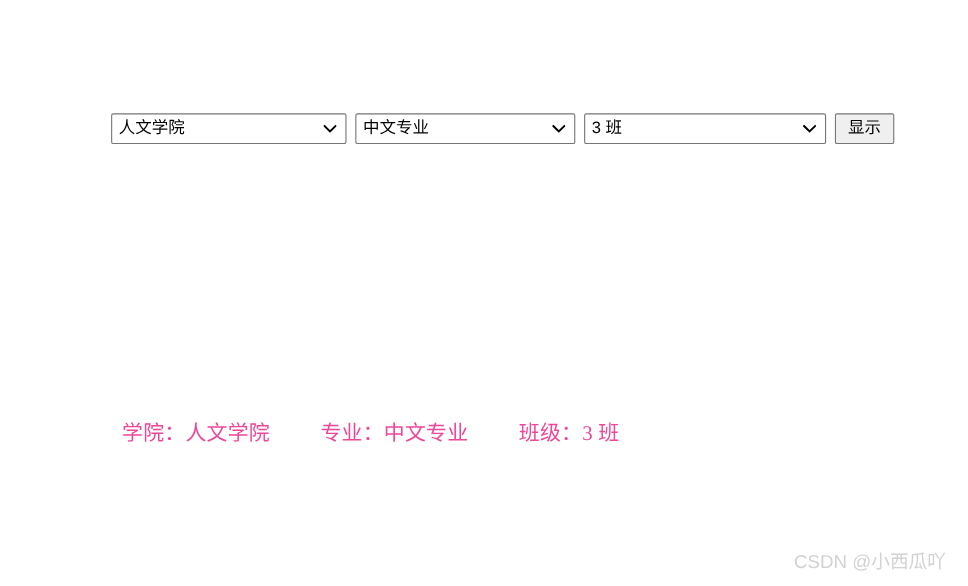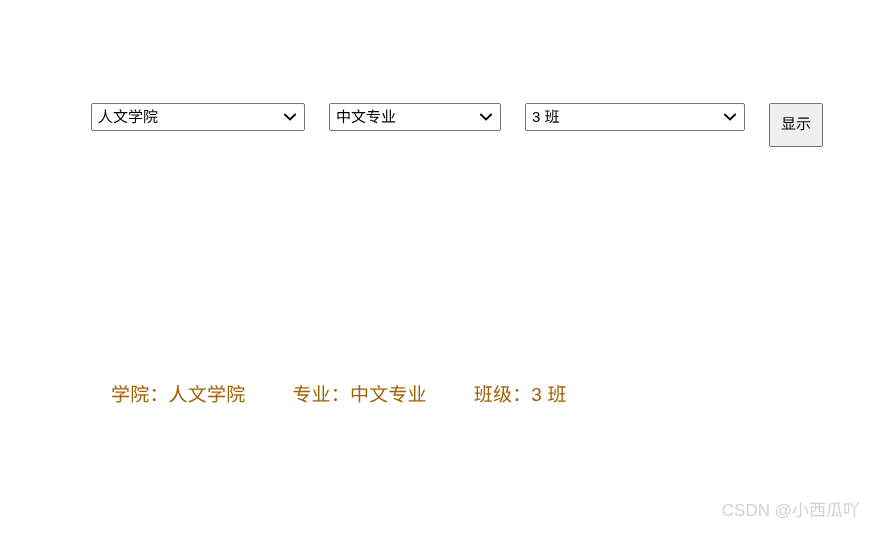--- a/index.html
+++ b/index.html
@@ -13,25 +13,25 @@
     background: #ffffff;
     font-family: "Liberation Sans", "DejaVu Sans", sans-serif;
     color: #000000;
     position: relative;
     overflow: hidden;
   }
 
   
   .selector-row {
     position: absolute;
-    left: 91px;
+    left: 101px;
     top: 103px;
     display: flex;
     align-items: flex-start;
-    gap: 16px;
+    gap: 0;
   }
 
   .select-wrap {
     position: relative;
     display: inline-block;
   }
 
   .select-wrap + .select-wrap,
   .select-wrap + .display-button {
     margin-left: 8px;
@@ -49,60 +49,61 @@
     color: #000000;
     font-family: "Liberation Sans", "DejaVu Sans", sans-serif;
     font-size: 15px;
     line-height: 26px;
     padding: 0 26px 0 6px;
     outline: none;
     cursor: default;
   }
 
   select.college-select { width: 214px; }
-  select.major-select   { width: 172px; }
+  select.major-select   { width: 200px; }
   select.class-select   { width: 220px; }
 
   .chevron-down-icon {
     position: absolute;
     right: 9px;
     top: 50%;
     transform: translateY(-50%);
     width: 12px;
     height: 8px;
     pointer-events: none;
     display: block;
   }
   .chevron-down-icon svg { display: block; }
 
   .display-button {
     box-sizing: border-box;
-    height: 44px;
+    height: 28px;
     min-width: 54px;
     padding: 0 9px;
     border: 1px solid #767676;
     border-radius: 2px;
     background: #efefef;
     color: #000000;
-    font-family: Liberation Mono, monospace;
+    font-family: Liberation Serif, serif;
     font-size: 15px;
     line-height: 1;
     cursor: default;
   }
 
   
   .result-line {
     position: absolute;
     left: 111px;
     top: 381px;
     font-size: 19px;
     line-height: 28px;
-    color: #a16207;
+    color: #ec4899;
     white-space: nowrap;
     letter-spacing: 0.2px;
+    font-family: Liberation Serif, serif;
   }
   .result-field { display: inline; }
   .result-gap {
     display: inline-block;
     width: 36px;
   }
 
   
   .watermark {
     position: absolute;

